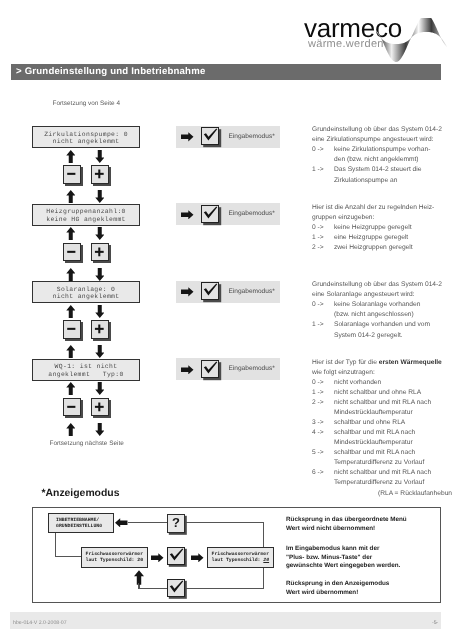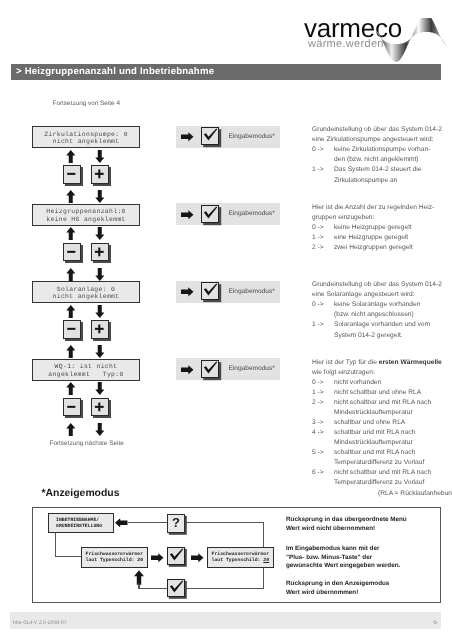--- a/index.html
+++ b/index.html
@@ -54,21 +54,21 @@
               <stop offset="0.60" stop-color="#fbfbfb"></stop>
               <stop offset="0.78" stop-color="#3a3a3a"></stop>
               <stop offset="1" stop-color="#f2f2f2"></stop>
   </linearGradient>
           </defs>
   <path d="M 0.0 12.3 L 0.5 12.8 L 0.9 13.3 L 1.4 13.9 L 1.9 14.5 L 2.4 15.2 L 2.8 16.0 L 3.3 16.8 L 3.8 17.6 L 4.3 18.5 L 4.7 19.3 L 5.2 20.1 L 5.7 20.7 L 6.2 21.2 L 6.6 21.7 L 7.1 22.0 L 7.6 22.4 L 8.0 22.8 L 8.5 23.1 L 9.0 23.4 L 9.5 23.7 L 9.9 24.0 L 10.4 24.2 L 10.9 24.4 L 11.4 24.6 L 11.8 24.8 L 12.3 25.0 L 12.8 25.1 L 13.3 25.2 L 13.7 25.4 L 14.2 25.5 L 14.7 25.6 L 15.1 25.7 L 15.6 25.7 L 16.1 25.8 L 16.6 25.9 L 17.0 25.9 L 17.5 26.0 L 18.0 26.0 L 18.5 26.0 L 18.9 26.0 L 19.4 26.0 L 19.9 26.0 L 20.4 26.0 L 20.8 26.0 L 21.3 26.0 L 21.8 26.0 L 22.2 26.0 L 22.7 25.9 L 23.2 25.9 L 23.7 25.8 L 24.1 25.8 L 24.6 25.7 L 25.1 25.6 L 25.6 25.5 L 26.0 25.4 L 26.5 25.3 L 27.0 25.2 L 27.5 25.0 L 27.9 24.9 L 28.4 24.7 L 28.9 24.5 L 29.3 24.3 L 29.8 24.1 L 30.3 23.8 L 30.8 23.6 L 31.2 23.3 L 31.7 22.9 L 32.2 22.6 L 32.7 22.2 L 33.1 21.8 L 33.6 21.4 L 34.1 20.9 L 34.6 20.4 L 35.0 19.8 L 35.5 18.9 L 36.0 17.9 L 36.4 16.9 L 36.9 15.9 L 37.4 14.8 L 37.9 13.8 L 38.3 12.7 L 38.8 11.6 L 39.3 10.6 L 39.8 9.5 L 40.2 8.5 L 40.7 7.4 L 41.2 6.4 L 41.7 5.5 L 42.1 4.5 L 42.6 3.6 L 43.1 2.7 L 43.5 1.9 L 44.0 1.1 L 44.5 0.4 L 45.0 -0.3 L 45.4 -0.9 L 45.9 -1.5 L 46.4 -2.0 L 46.9 -2.5 L 47.3 -2.9 L 47.8 -3.2 L 48.3 -3.5 L 48.8 -3.7 L 49.2 -3.9 L 49.7 -3.9 L 50.2 -3.9 L 50.6 -3.9 L 51.1 -3.8 L 51.6 -3.6 L 52.1 -3.3 L 52.5 -3.0 L 53.0 -2.6 L 53.5 -2.2 L 54.0 -1.7 L 54.4 -1.1 L 54.9 -0.5 L 55.4 0.2 L 55.9 0.9 L 56.3 1.7 L 56.8 2.5 L 57.3 3.4 L 57.7 4.3 L 58.2 5.2 L 58.7 6.2 L 59.2 7.2 L 59.6 8.2 L 60.1 9.2 L 60.6 10.3 L 61.1 11.4 L 61.5 12.4 L 62.0 13.5 L 62.5 14.6 L 63.0 15.7 L 63.4 16.8 L 63.9 17.7 L 64.4 18.7 L 64.8 19.5 L 65.3 20.3 L 65.8 20.9 L 66.3 21.5 L 66.7 22.1 L 67.2 22.8 L 67.7 23.4 L 68.2 24.1 L 68.6 24.8 L 69.1 25.5 L 69.6 26.3 L 70.1 27.0 L 70.5 27.8 L 71.0 28.6 L 71.0 29.0 L 70.5 28.6 L 70.1 28.1 L 69.6 27.6 L 69.1 27.0 L 68.6 26.3 L 68.2 25.6 L 67.7 24.9 L 67.2 24.1 L 66.7 23.3 L 66.3 22.5 L 65.8 21.6 L 65.3 20.8 L 64.8 20.0 L 64.4 19.4 L 63.9 18.8 L 63.4 18.3 L 63.0 17.9 L 62.5 17.5 L 62.0 17.3 L 61.5 16.9 L 61.1 16.6 L 60.6 16.3 L 60.1 16.1 L 59.6 15.8 L 59.2 15.6 L 58.7 15.4 L 58.2 15.2 L 57.7 15.1 L 57.3 14.9 L 56.8 14.8 L 56.3 14.6 L 55.9 14.5 L 55.4 14.4 L 54.9 14.3 L 54.4 14.3 L 54.0 14.2 L 53.5 14.1 L 53.0 14.1 L 52.5 14.0 L 52.1 14.0 L 51.6 14.0 L 51.1 14.0 L 50.6 14.0 L 50.2 14.0 L 49.7 14.0 L 49.2 14.0 L 48.8 14.0 L 48.3 14.0 L 47.8 14.0 L 47.3 14.1 L 46.9 14.1 L 46.4 14.2 L 45.9 14.2 L 45.4 14.3 L 45.0 14.4 L 44.5 14.5 L 44.0 14.6 L 43.5 14.7 L 43.1 14.8 L 42.6 14.9 L 42.1 15.1 L 41.7 15.3 L 41.2 15.5 L 40.7 15.7 L 40.2 15.9 L 39.8 16.1 L 39.3 16.4 L 38.8 16.7 L 38.3 17.0 L 37.9 17.4 L 37.4 17.7 L 36.9 18.1 L 36.4 18.6 L 36.0 19.0 L 35.5 19.6 L 35.0 20.2 L 34.6 21.0 L 34.1 22.0 L 33.6 23.0 L 33.1 24.0 L 32.7 25.0 L 32.2 26.1 L 31.7 27.2 L 31.2 28.2 L 30.8 29.3 L 30.3 30.4 L 29.8 31.4 L 29.3 32.4 L 28.9 33.4 L 28.4 34.4 L 27.9 35.4 L 27.5 36.3 L 27.0 37.2 L 26.5 38.0 L 26.0 38.8 L 25.6 39.5 L 25.1 40.2 L 24.6 40.9 L 24.1 41.5 L 23.7 42.0 L 23.2 42.4 L 22.7 42.9 L 22.2 43.2 L 21.8 43.5 L 21.3 43.7 L 20.8 43.8 L 20.4 43.9 L 19.9 43.9 L 19.4 43.9 L 18.9 43.8 L 18.5 43.6 L 18.0 43.3 L 17.5 43.0 L 17.0 42.7 L 16.6 42.2 L 16.1 41.7 L 15.6 41.2 L 15.1 40.5 L 14.7 39.9 L 14.2 39.2 L 13.7 38.4 L 13.3 37.6 L 12.8 36.7 L 12.3 35.8 L 11.8 34.9 L 11.4 33.9 L 10.9 32.9 L 10.4 31.9 L 9.9 30.9 L 9.5 29.8 L 9.0 28.8 L 8.5 27.7 L 8.0 26.6 L 7.6 25.6 L 7.1 24.5 L 6.6 23.4 L 6.2 22.4 L 5.7 21.4 L 5.2 20.6 L 4.7 19.8 L 4.3 19.2 L 3.8 18.6 L 3.3 17.9 L 2.8 17.3 L 2.4 16.6 L 1.9 15.9 L 1.4 15.1 L 0.9 14.4 L 0.5 13.6 L 0.0 12.7 Z" fill="url(#wg)"></path>
  </svg>
  </div>
 </div>
 <div class="hbar"></div>
-<div class="hbar-txt"><span>&gt;</span>&nbsp;<span>Heizgruppenanzahl und Inbetriebnahme</span></div>
+<div class="hbar-txt"><span>&gt;</span>&nbsp;<span>Grundeinstellung und Inbetriebnahme</span></div>
 <div class="note" style="left:52.5px;top:100px;">Fortsetzung von Seite 4</div>
 <div class="lcd" style="left:32px;top:126px;width:108px;height:22px;padding-top:3.6px;">
       <div>Zirkulationspumpe: 0</div>
       <div>nicht angeklemmt</div>
     </div>
 <svg style="position:absolute;left:65.8px;top:149.5px;" width="9.5" height="13" viewBox="0 0 9 13">
       <path d="M4.5 0 L9 5.4 L6.5 5.4 L6.5 13 L2.5 13 L2.5 5.4 L0 5.4 Z" fill="#161616"></path>
     </svg>
 <svg style="position:absolute;left:94.6px;top:149.5px;" width="9.5" height="13" viewBox="0 0 9 13">
       <path d="M4.5 13 L9 7.6 L6.5 7.6 L6.5 0 L2.5 0 L2.5 7.6 L0 7.6 Z" fill="#161616"></path>

